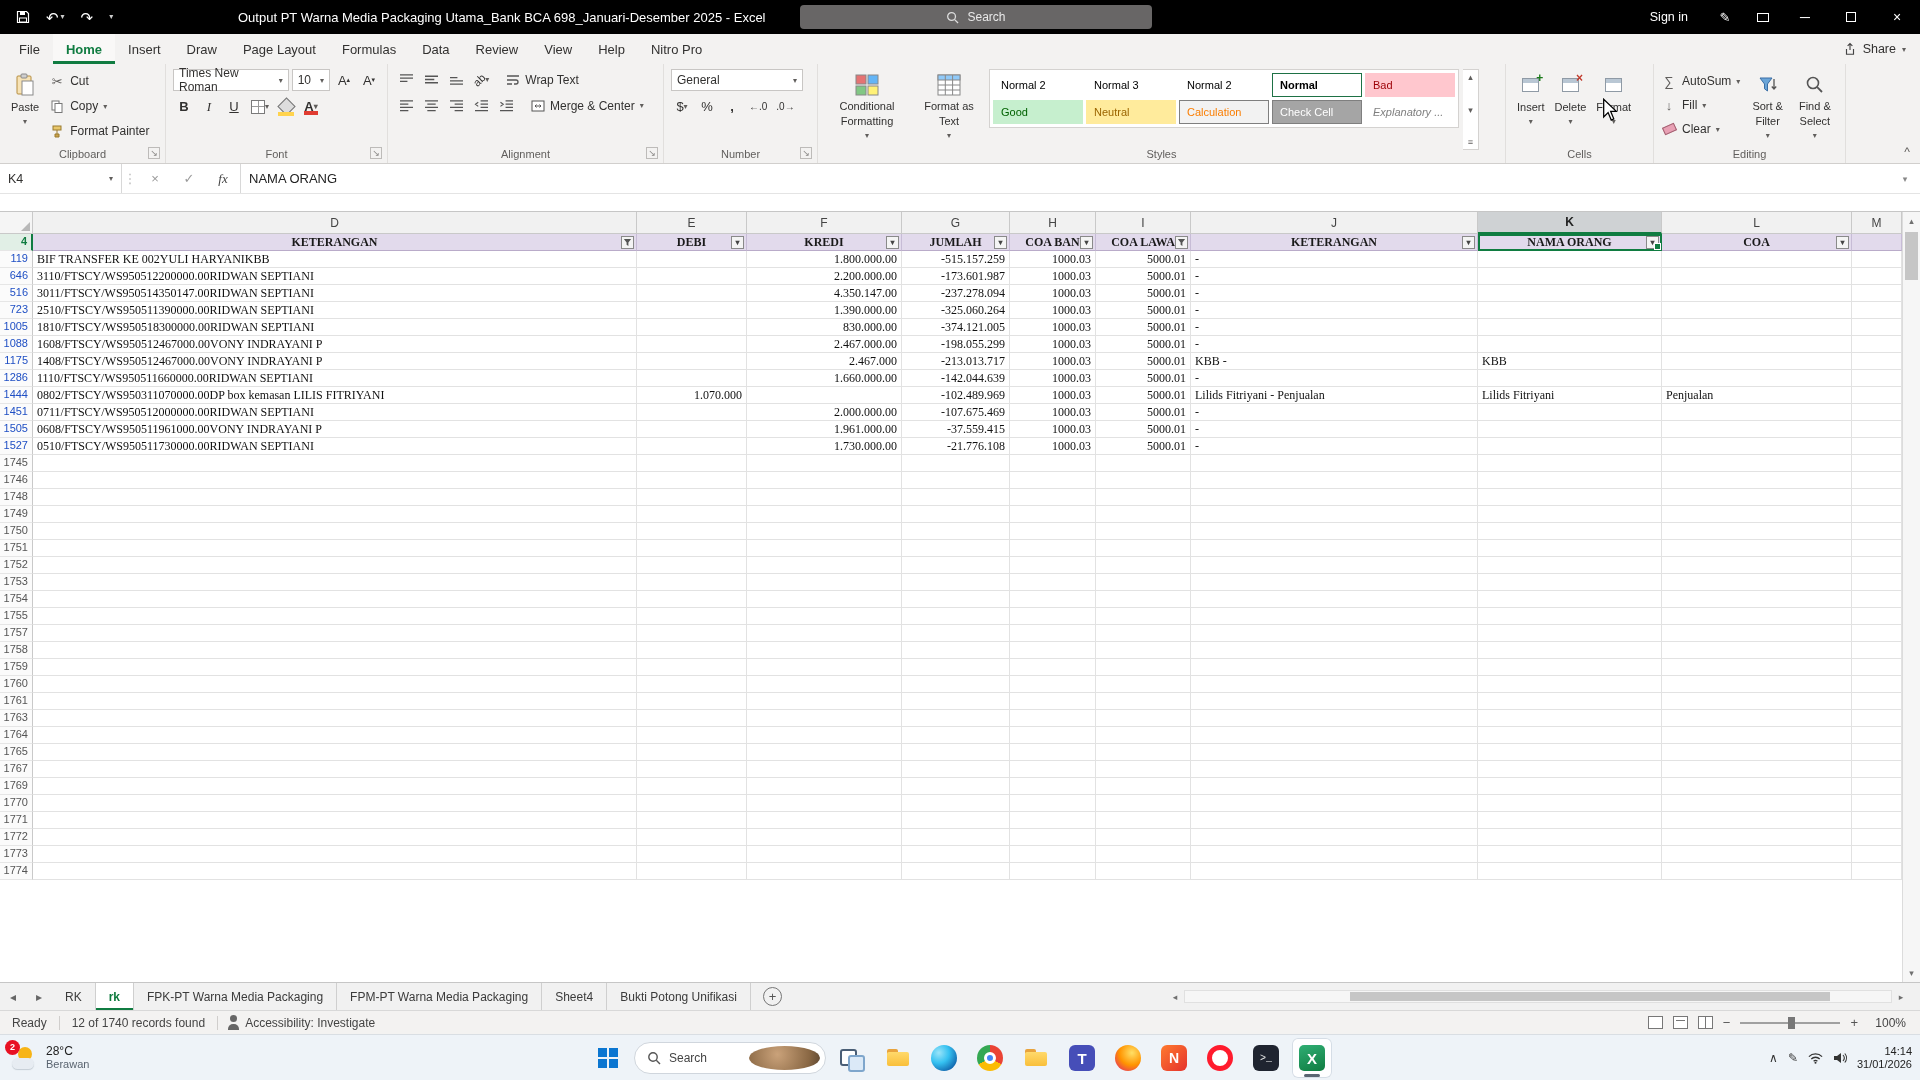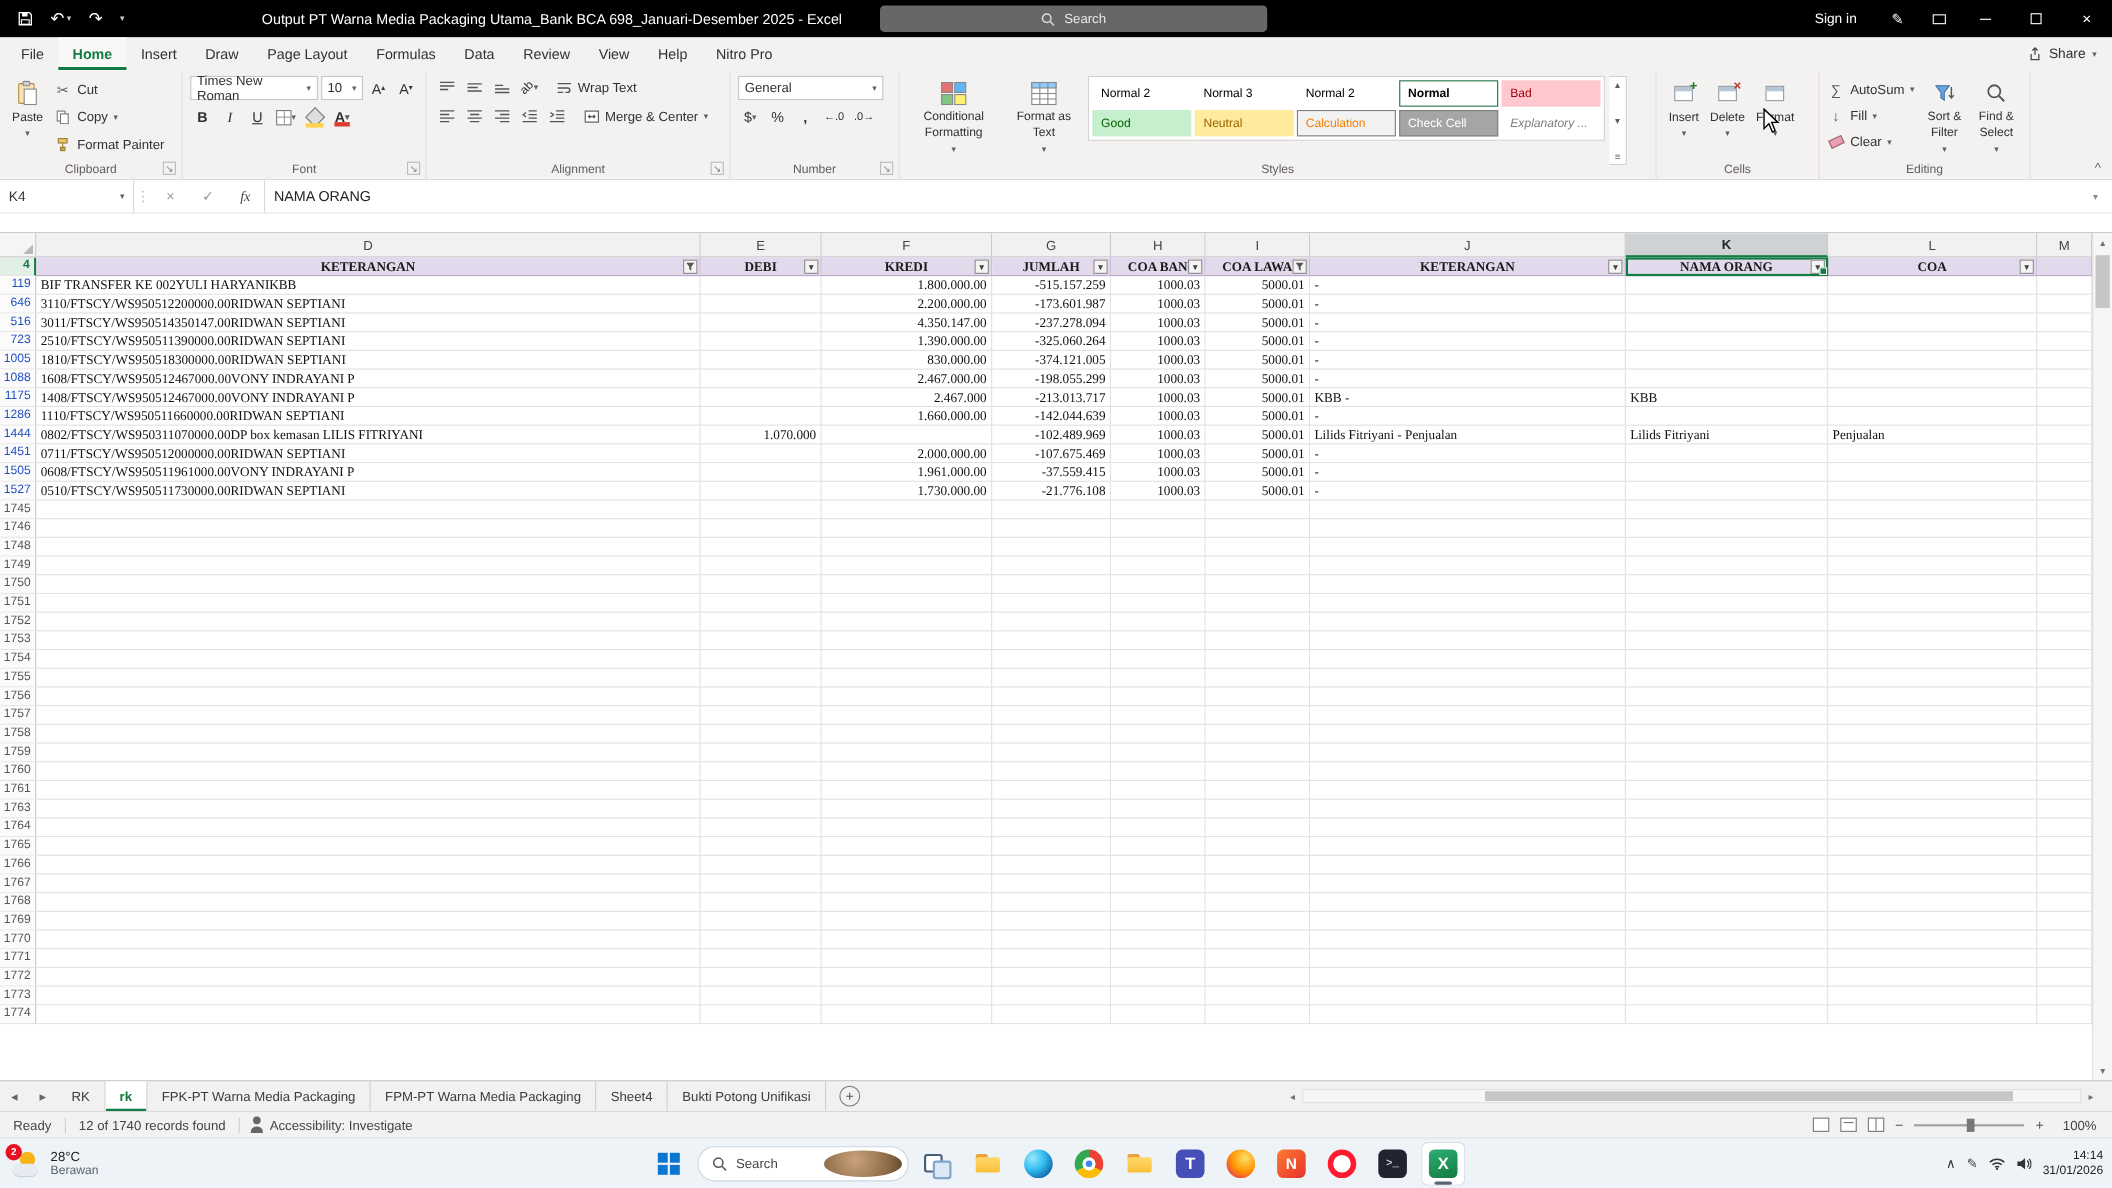--- a/index.html
+++ b/index.html
@@ -886,33 +886,20 @@
           <div class="gcell" style="width: 155px;"></div>
           <div class="gcell" style="width: 108px;"></div>
           <div class="gcell" style="width: 86px;"></div>
           <div class="gcell" style="width: 95px;"></div>
           <div class="gcell" style="width: 287px;"></div>
           <div class="gcell" style="width: 184px;"></div>
           <div class="gcell" style="width: 190px;"></div>
           <div class="gcell" style="width: 50px;"></div>
         </div>
         <div class="grow">
-          <div class="gut">1756</div>
-          <div class="gcell" style="width: 604px;"></div>
-          <div class="gcell" style="width: 110px;"></div>
-          <div class="gcell" style="width: 155px;"></div>
-          <div class="gcell" style="width: 108px;"></div>
-          <div class="gcell" style="width: 86px;"></div>
-          <div class="gcell" style="width: 95px;"></div>
-          <div class="gcell" style="width: 287px;"></div>
-          <div class="gcell" style="width: 184px;"></div>
-          <div class="gcell" style="width: 190px;"></div>
-          <div class="gcell" style="width: 50px;"></div>
-        </div>
-        <div class="grow">
           <div class="gut">1757</div>
           <div class="gcell" style="width: 604px;"></div>
           <div class="gcell" style="width: 110px;"></div>
           <div class="gcell" style="width: 155px;"></div>
           <div class="gcell" style="width: 108px;"></div>
           <div class="gcell" style="width: 86px;"></div>
           <div class="gcell" style="width: 95px;"></div>
           <div class="gcell" style="width: 287px;"></div>
           <div class="gcell" style="width: 184px;"></div>
           <div class="gcell" style="width: 190px;"></div>
@@ -1003,47 +990,21 @@
           <div class="gcell" style="width: 155px;"></div>
           <div class="gcell" style="width: 108px;"></div>
           <div class="gcell" style="width: 86px;"></div>
           <div class="gcell" style="width: 95px;"></div>
           <div class="gcell" style="width: 287px;"></div>
           <div class="gcell" style="width: 184px;"></div>
           <div class="gcell" style="width: 190px;"></div>
           <div class="gcell" style="width: 50px;"></div>
         </div>
         <div class="grow">
-          <div class="gut">1766</div>
-          <div class="gcell" style="width: 604px;"></div>
-          <div class="gcell" style="width: 110px;"></div>
-          <div class="gcell" style="width: 155px;"></div>
-          <div class="gcell" style="width: 108px;"></div>
-          <div class="gcell" style="width: 86px;"></div>
-          <div class="gcell" style="width: 95px;"></div>
-          <div class="gcell" style="width: 287px;"></div>
-          <div class="gcell" style="width: 184px;"></div>
-          <div class="gcell" style="width: 190px;"></div>
-          <div class="gcell" style="width: 50px;"></div>
-        </div>
-        <div class="grow">
           <div class="gut">1767</div>
-          <div class="gcell" style="width: 604px;"></div>
-          <div class="gcell" style="width: 110px;"></div>
-          <div class="gcell" style="width: 155px;"></div>
-          <div class="gcell" style="width: 108px;"></div>
-          <div class="gcell" style="width: 86px;"></div>
-          <div class="gcell" style="width: 95px;"></div>
-          <div class="gcell" style="width: 287px;"></div>
-          <div class="gcell" style="width: 184px;"></div>
-          <div class="gcell" style="width: 190px;"></div>
-          <div class="gcell" style="width: 50px;"></div>
-        </div>
-        <div class="grow">
-          <div class="gut">1768</div>
           <div class="gcell" style="width: 604px;"></div>
           <div class="gcell" style="width: 110px;"></div>
           <div class="gcell" style="width: 155px;"></div>
           <div class="gcell" style="width: 108px;"></div>
           <div class="gcell" style="width: 86px;"></div>
           <div class="gcell" style="width: 95px;"></div>
           <div class="gcell" style="width: 287px;"></div>
           <div class="gcell" style="width: 184px;"></div>
           <div class="gcell" style="width: 190px;"></div>
           <div class="gcell" style="width: 50px;"></div>

